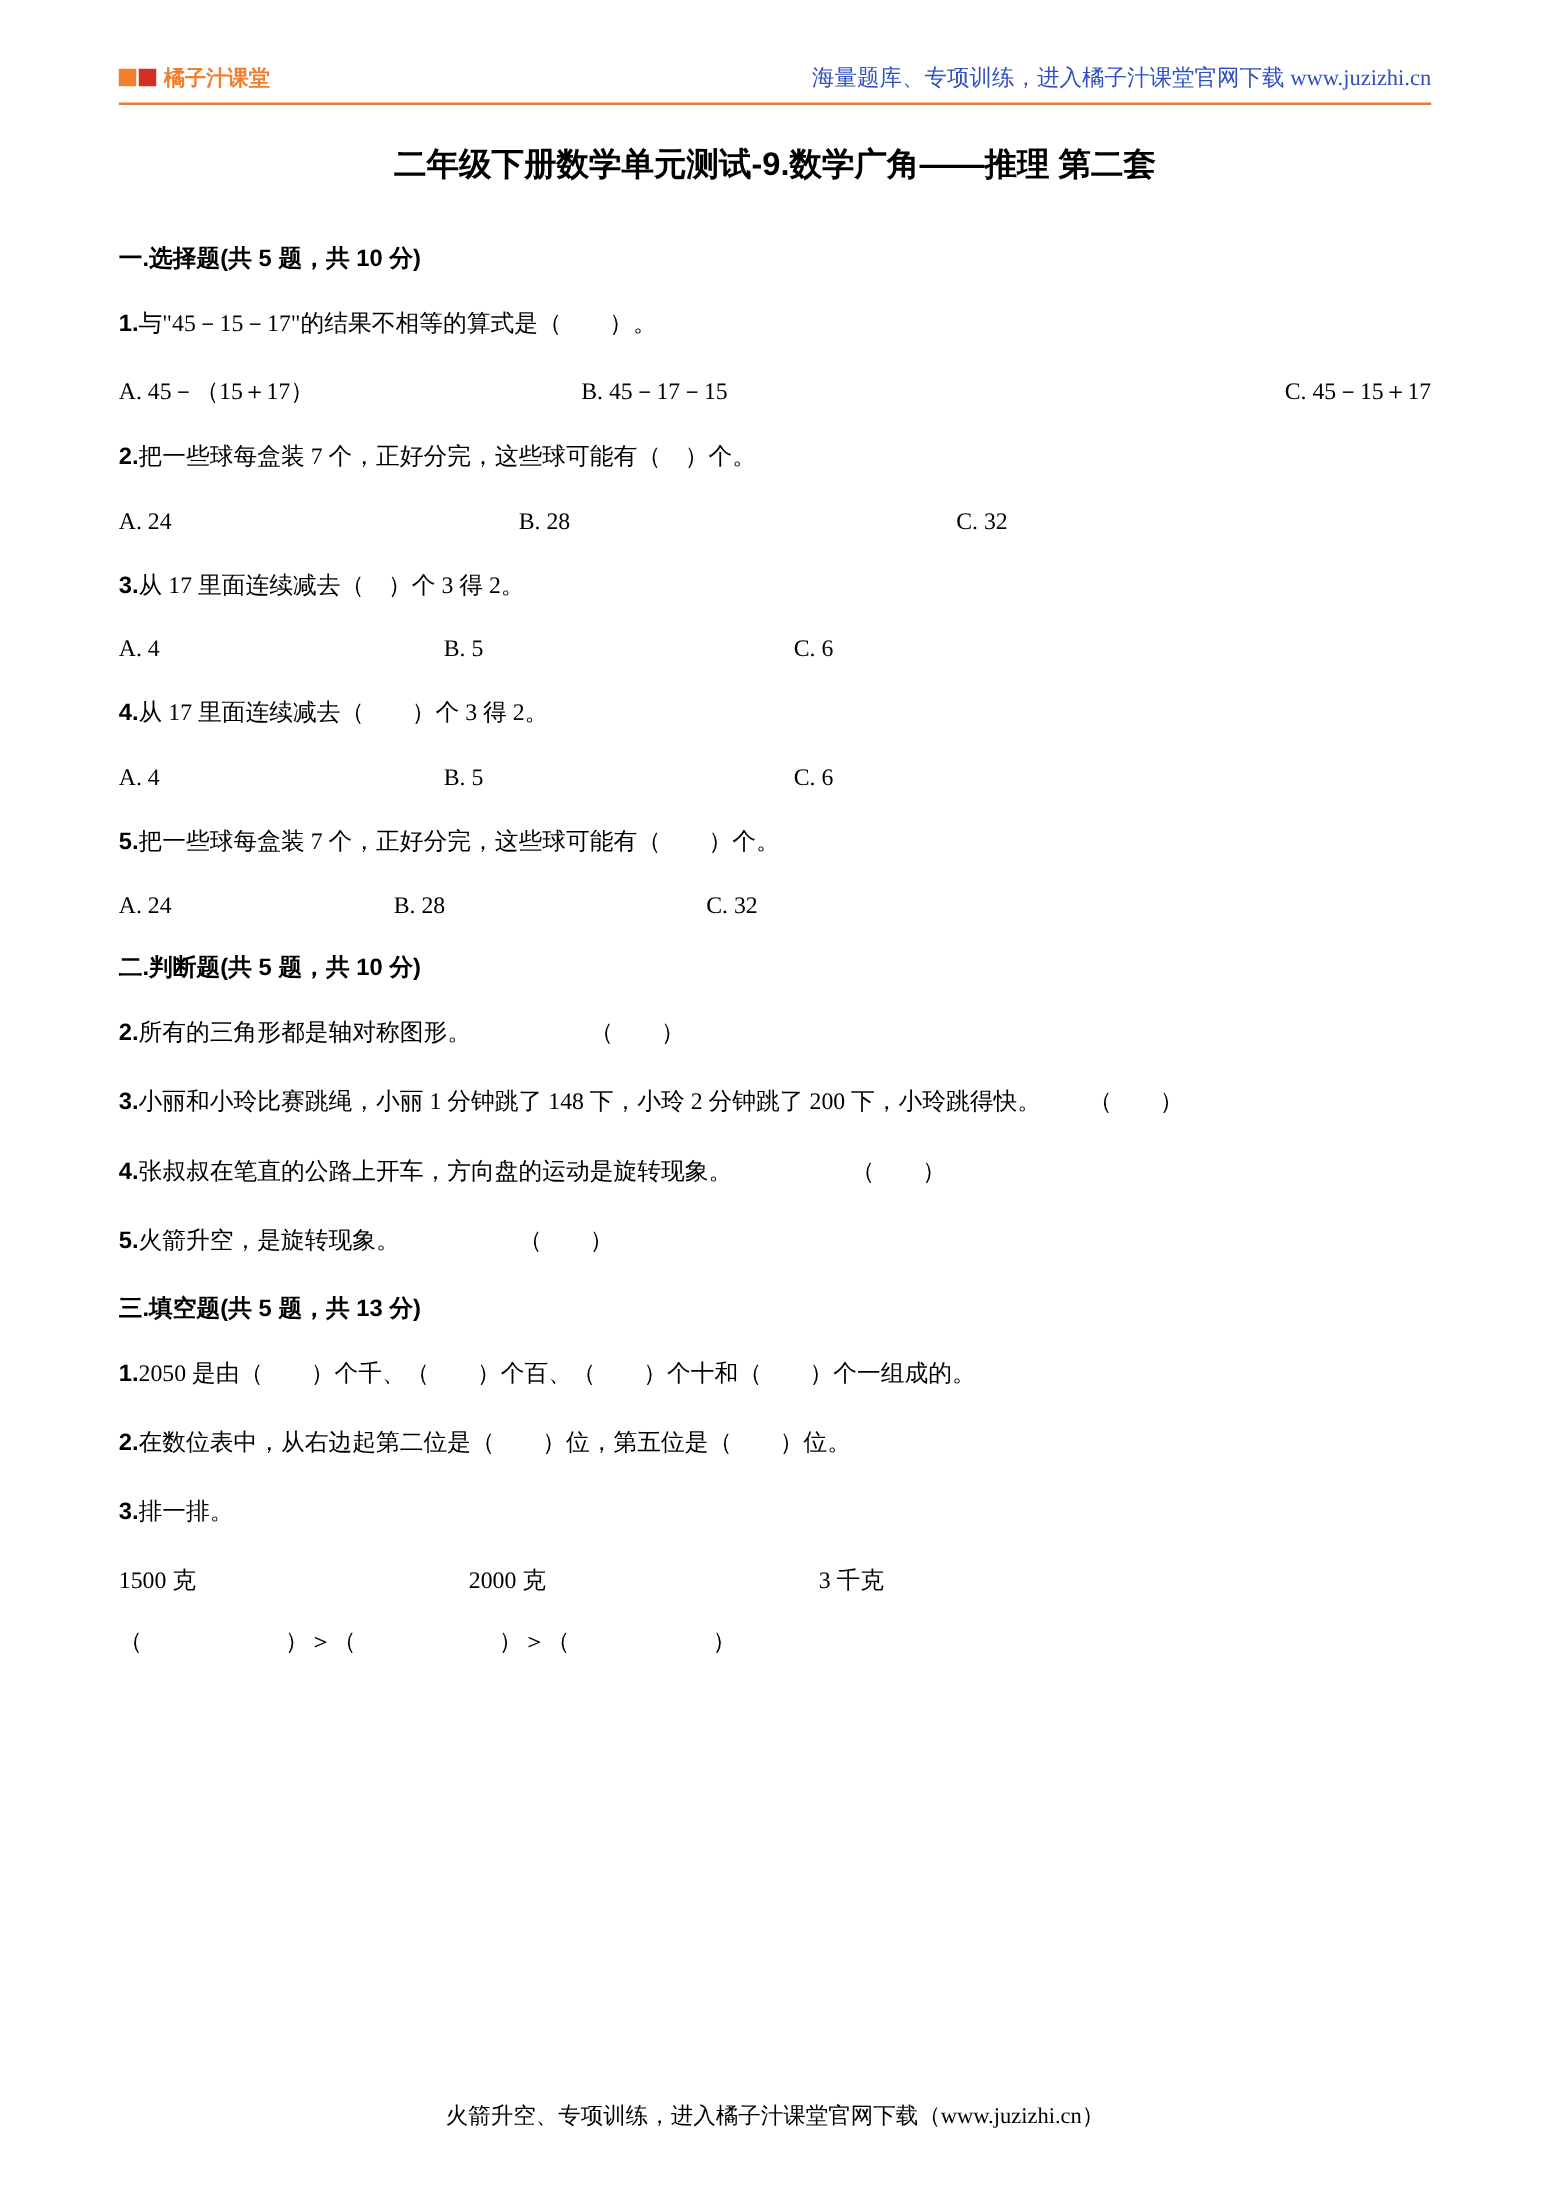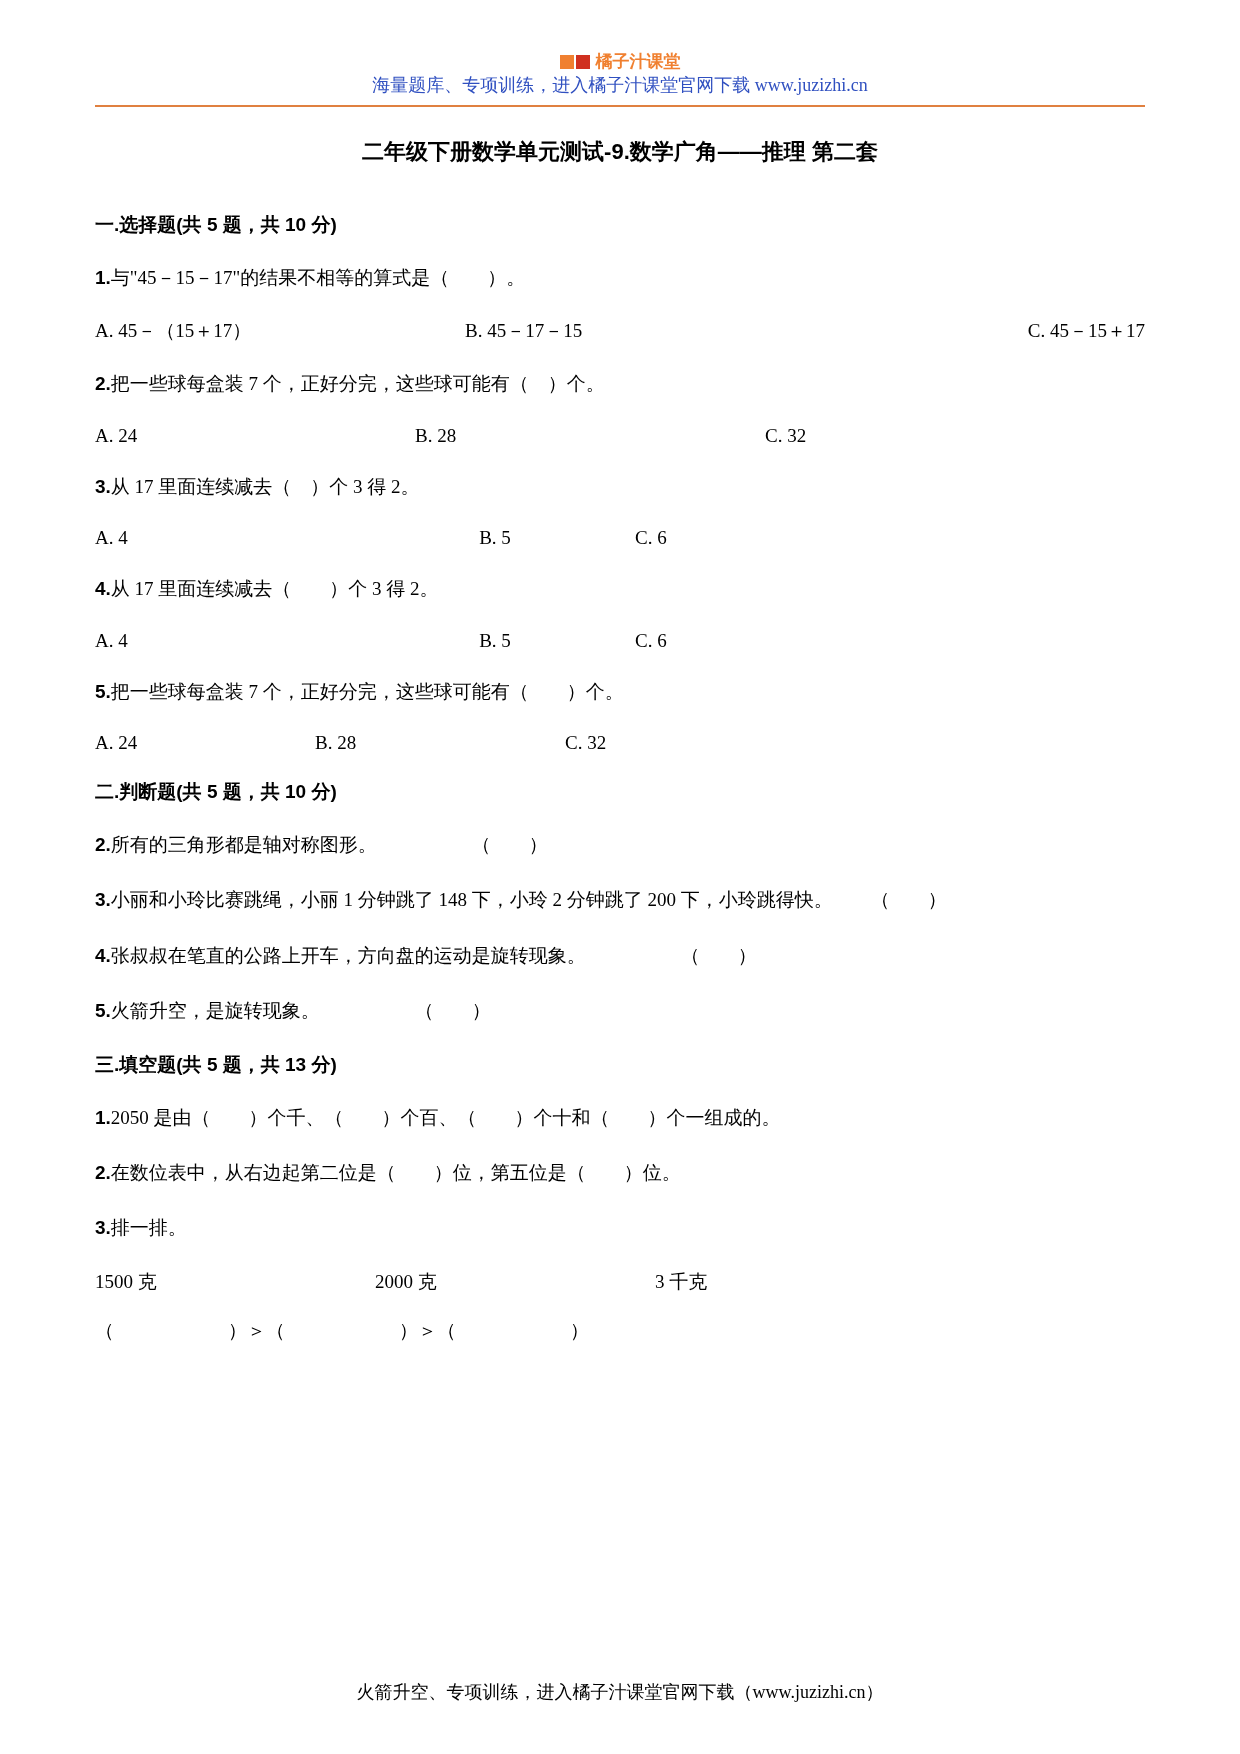--- a/index.html
+++ b/index.html
@@ -17,21 +17,20 @@
     .page {
       padding: 50px 95px 30px 95px;
     }
     .header {
       display: flex;
       justify-content: space-between;
       align-items: center;
       padding-bottom: 8px;
       border-bottom: 2px solid #e08040;
       margin-bottom: 30px;
-      flex-direction: column;
     }
     .logo-area {
       display: flex;
       align-items: center;
       gap: 6px;
     }
     .logo-icon {
       display: flex;
       gap: 2px;
     }
@@ -60,21 +59,21 @@
       font-weight: bold;
       font-family: "SimHei", sans-serif;
     }
     .header-right {
       color: #3050c0;
       font-size: 18px;
       font-family: "KaiTi", "楷体", serif;
     }
     .title {
       text-align: center;
-      font-size: 22px;
+      font-size: 26px;
       font-weight: bold;
       font-family: "SimHei", "黑体", sans-serif;
       margin-bottom: 45px;
     }
     .section-header {
       font-size: 19px;
       font-family: "SimHei", "黑体", sans-serif;
       margin-bottom: 25px;
       margin-top: 10px;
     }
@@ -104,21 +103,21 @@
     .opt-3narrow {
       display: flex;
     }
     .opt-3narrow .opt:nth-child(1) { width: 320px; }
     .opt-3narrow .opt:nth-child(2) { width: 350px; }
     .opt-3narrow .opt:nth-child(3) { flex: 1; }
     .opt-3tight {
       display: flex;
     }
     .opt-3tight .opt:nth-child(1) { width: 260px; }
-    .opt-3tight .opt:nth-child(2) { width: 280px; text-align: center; }
+    .opt-3tight .opt:nth-child(2) { width: 280px; }
     .opt-3tight .opt:nth-child(3) { flex: 1; }
     .opt-3med {
       display: flex;
     }
     .opt-3med .opt:nth-child(1) { width: 220px; }
     .opt-3med .opt:nth-child(2) { width: 250px; }
     .opt-3med .opt:nth-child(3) { flex: 1; }
     .q3-values {
       display: flex;
       font-size: 19px;

